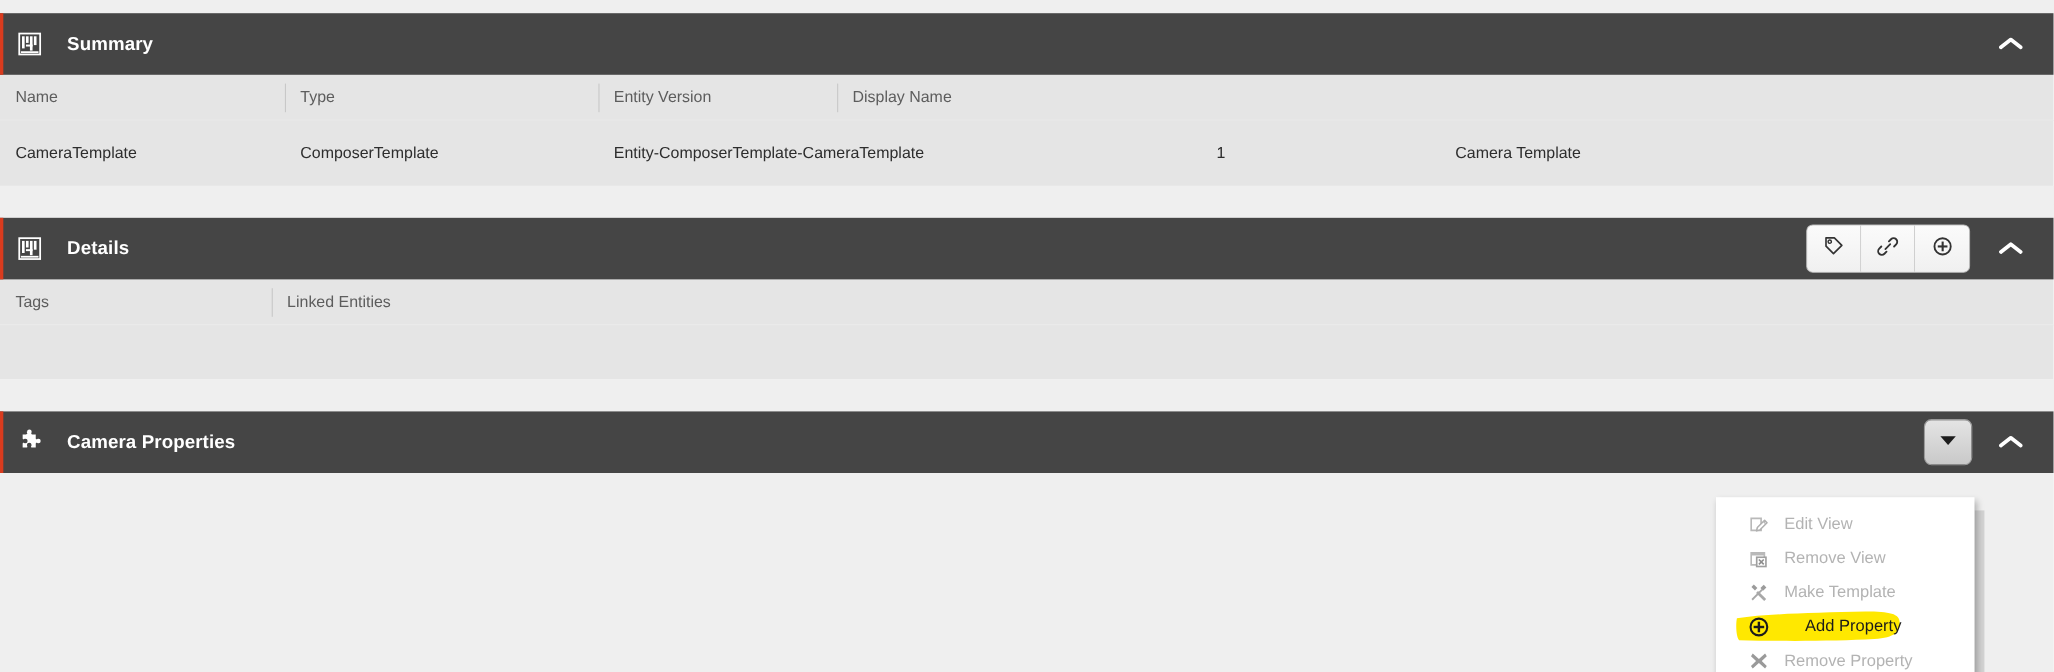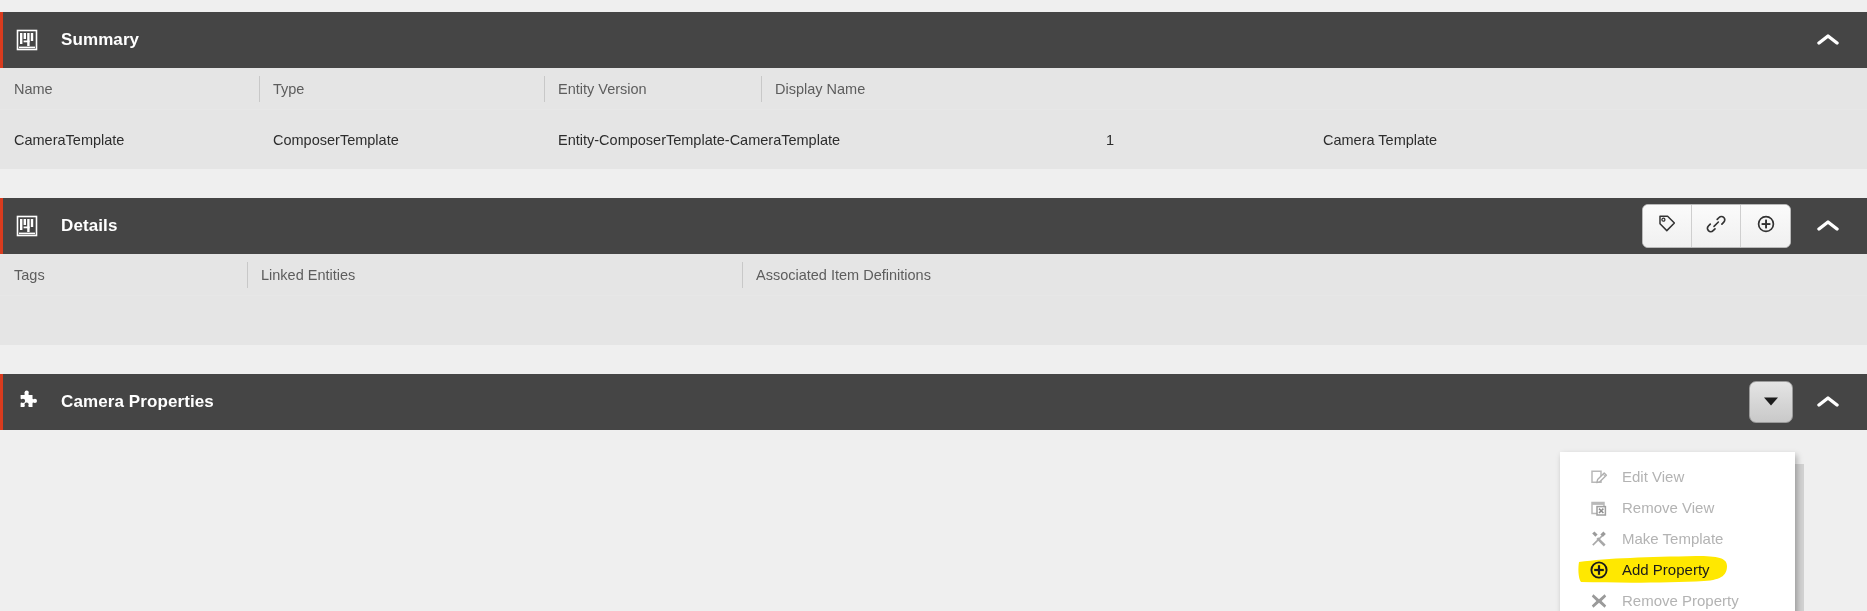--- a/index.html
+++ b/index.html
@@ -156,21 +156,21 @@
   .menu-item {
     display: flex;
     align-items: center;
     height: 31px;
     padding-left: 28px;
     font-size: 15px;
     color: #b3b3b3;
     position: relative;
     cursor: default;
   }
-  .menu-item.enabled { color: #1b1b1b; cursor: pointer; }
+  .menu-item.enabled { color: #1b1b1b; cursor: pointer; gap: 19px; }
 
   .menu-item .mi-icon {
     width: 21px;
     height: 21px;
     display: inline-flex;
     align-items: center;
     justify-content: center;
     margin-right: 13px;
     flex: 0 0 auto;
     position: relative;
@@ -301,21 +301,20 @@
             <path d="M2 10 L11 3 L20 10" fill="none" stroke="#ffffff" stroke-width="3.4" stroke-linecap="round" stroke-linejoin="round"></path>
           </svg>
         </div>
       </div>
     </div>
 
     <div class="table">
       <div class="trow head">
         <div class="cell" style="width:247px">Tags</div>
         <div class="cell sep" style="width:495px">Linked Entities</div>
-        <div class="cell sep" style="flex:1">Associated Item Definitions</div>
       </div>
       <div class="trow empty">
         <div class="cell" style="width:247px"></div>
         <div class="cell" style="width:495px"></div>
         <div class="cell" style="flex:1"></div>
       </div>
     </div>
   </section>
 
   <div class="gap"></div>

